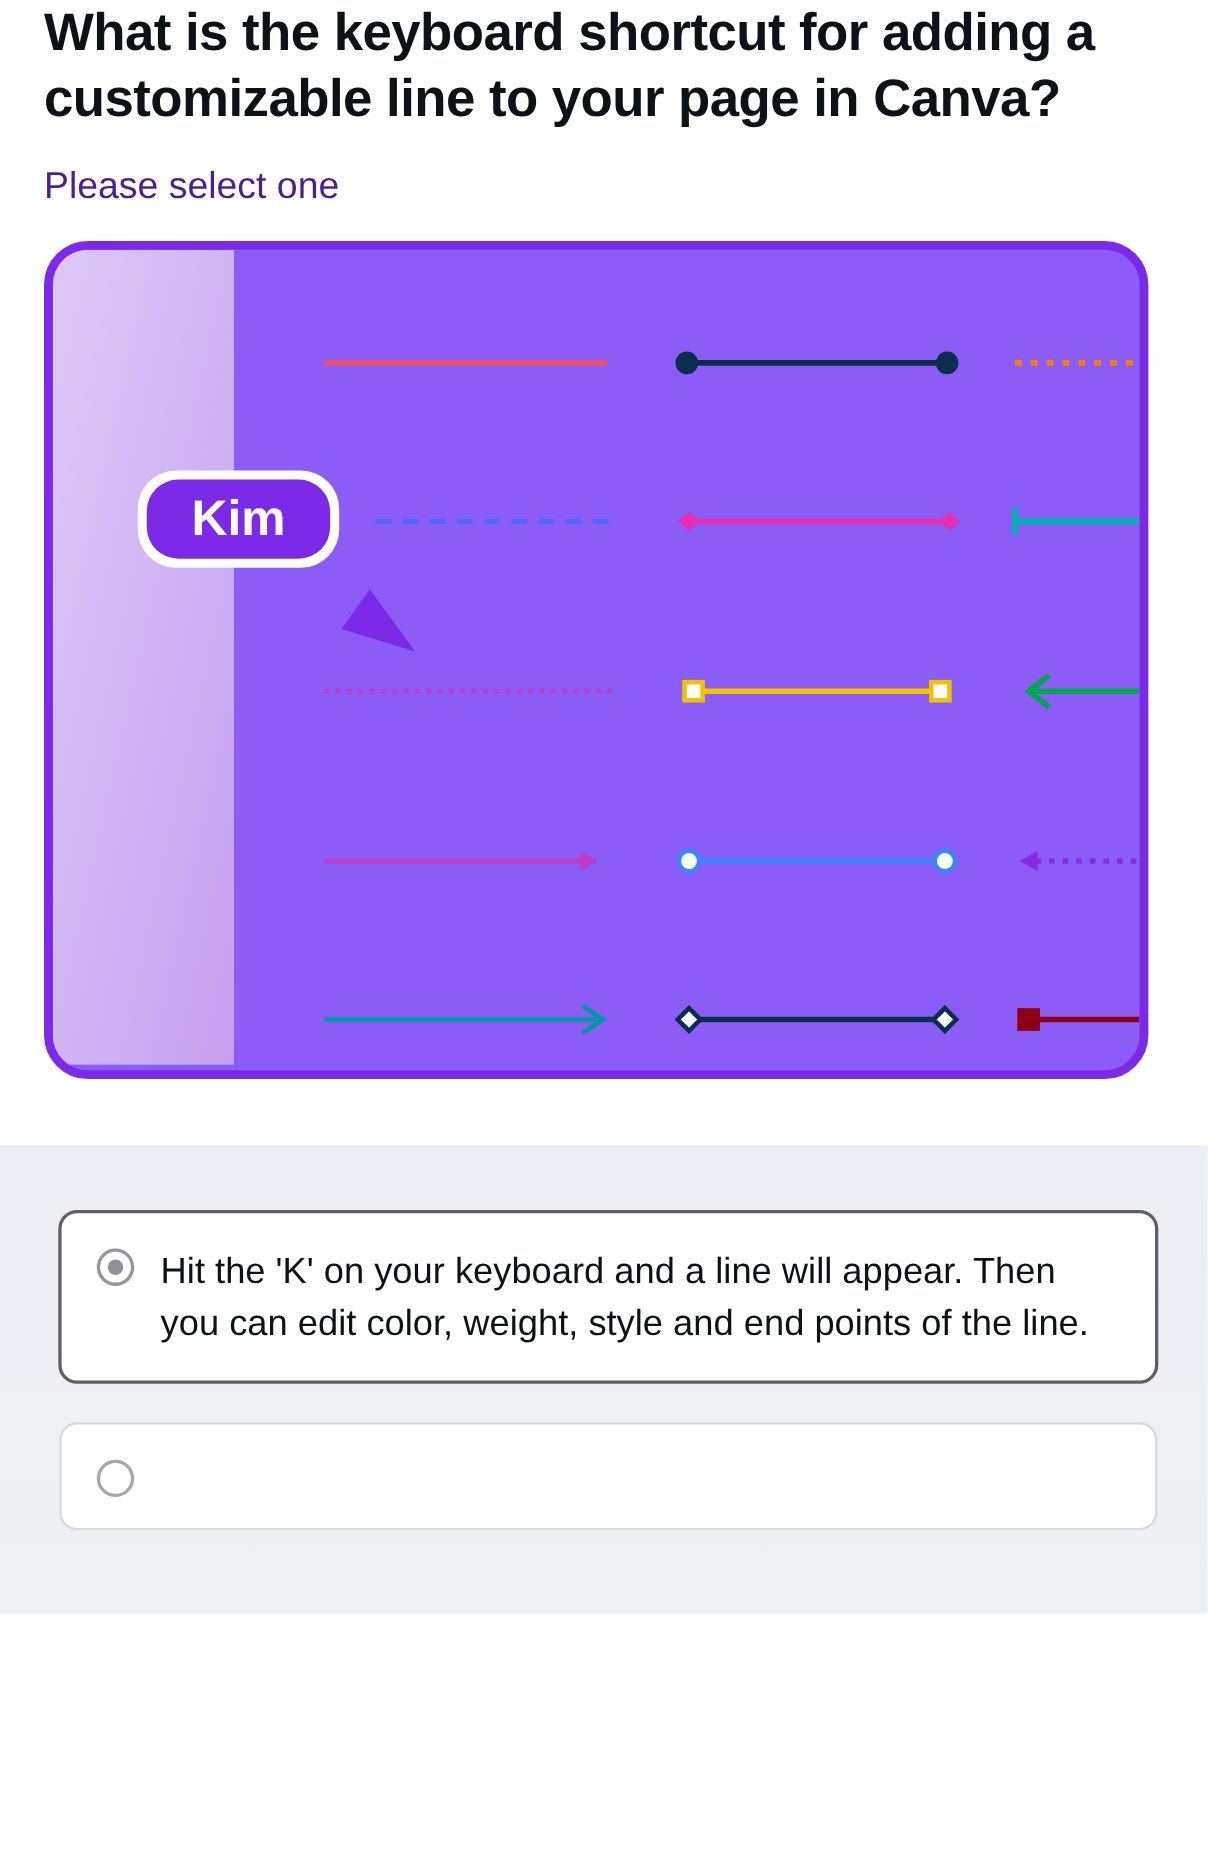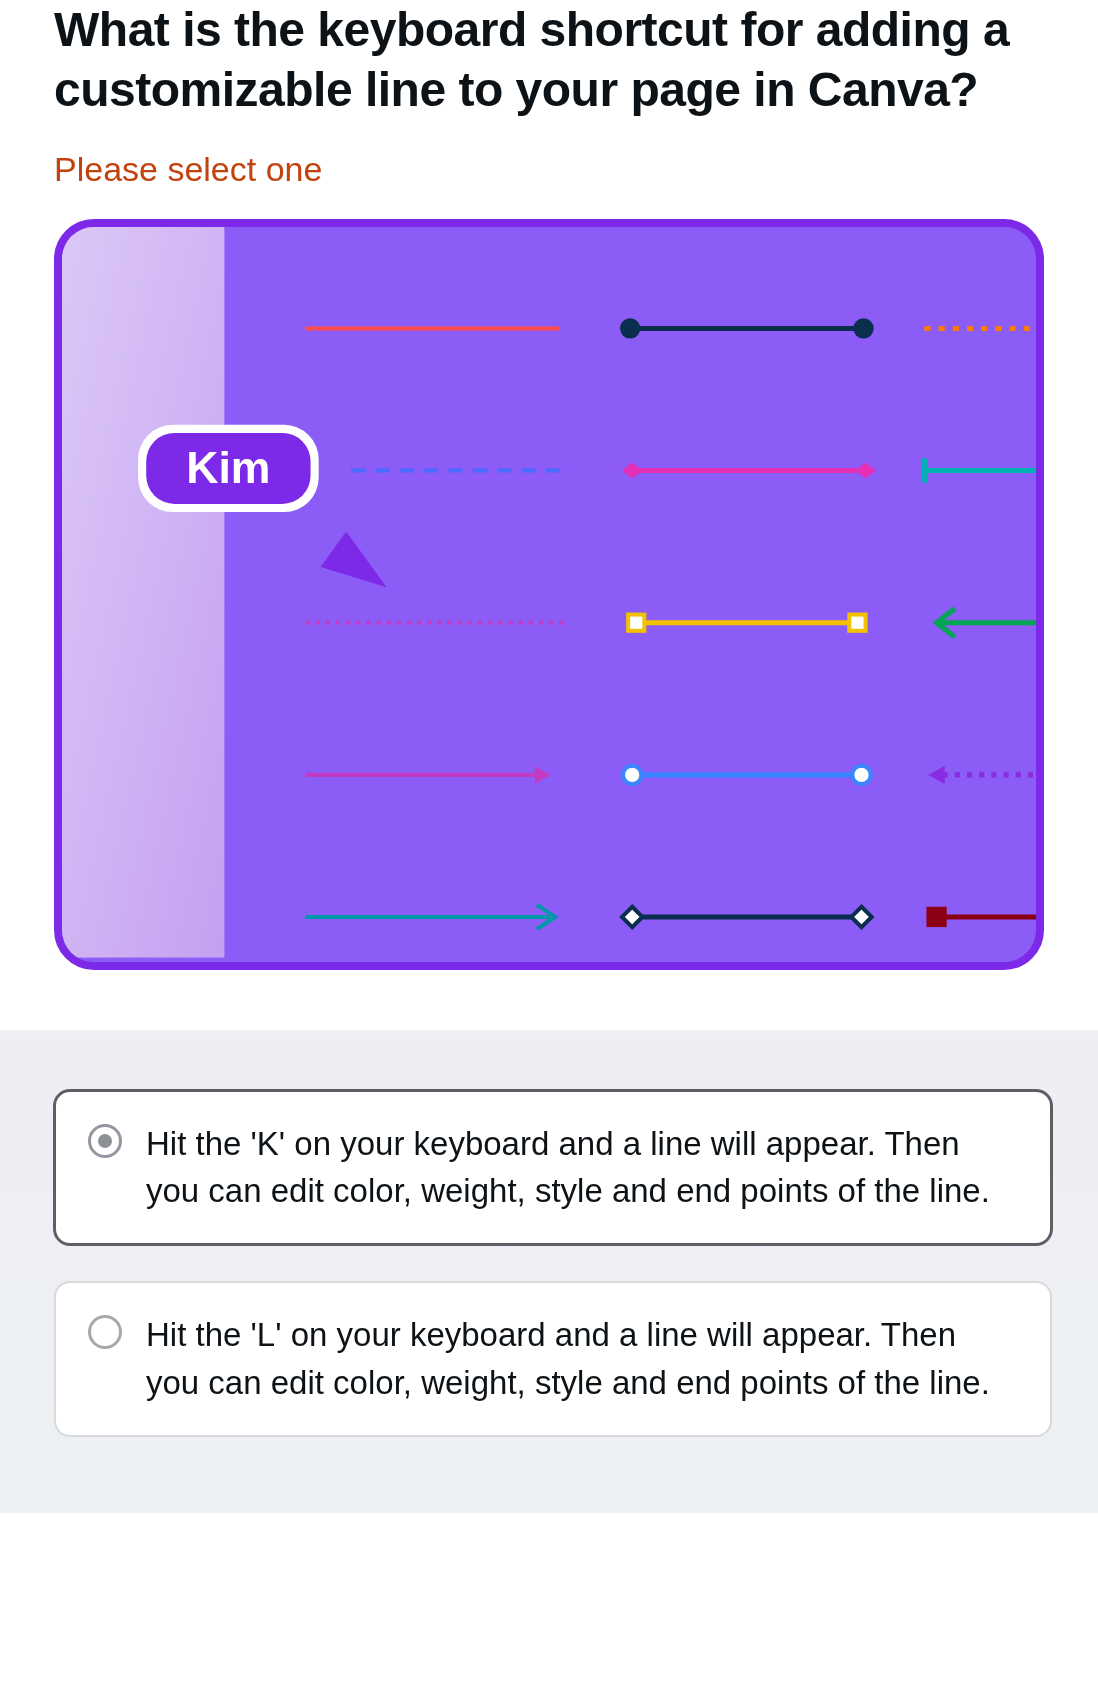--- a/index.html
+++ b/index.html
@@ -1,20 +1,20 @@
 <!DOCTYPE html>
 <html><head>
 <meta charset="utf-8">
 <style>
   * { box-sizing: border-box; margin: 0; padding: 0; }
   html, body { width: 1098px; background: #fff; font-family: -apple-system, BlinkMacSystemFont, "Segoe UI", Helvetica, Arial, sans-serif; color: #0d1216; }
   .page { width: 1098px; }
-  .question-block { padding: 0 54px 60px 54px; }
+  .question-block { padding: 0 54px 60px 40px; }
   h1.question-title { font-size: 48px; font-weight: 800; line-height: 1.25; letter-spacing: -0.5px; margin-bottom: 30px; }
-  .instruction { font-size: 34px; font-weight: 400; color: #c2410c; margin-bottom: 30px; }
+  .instruction { font-size: 34px; font-weight: 400; color: #4c1d95; margin-bottom: 30px; }
   .illus-frame { width: 100%; border: 8px solid #7d2ae8; border-radius: 40px; overflow: hidden; background: #8b5cf6; position: relative; }
   .answers-block { background: linear-gradient(180deg, #eeeef5 0%, #edf1f3 100%); padding: 60px 46px 40px 54px; }
   .answer {
     display: flex; align-items: flex-start; gap: 24px;
     background: #fff; border: 2px solid #d7d9dd; border-radius: 16px;
     padding: 28px 32px; margin-bottom: 36px; cursor: pointer;
   }
   .answer.selected { border-color: #5f5f63; box-shadow: 0 0 0 1px #5f5f63; }
   .radio-outer {
     flex: 0 0 34px; width: 34px; height: 34px; border-radius: 50%;
@@ -119,17 +119,16 @@
     <div class="answer selected">
       <div class="radio-outer">
           <div class="radio-inner"></div>
         </div>
       <div class="answer-text">Hit the 'K' on your keyboard and a line will appear. Then you can edit color, weight, style and end points of the line.</div>
     </div>
     <div class="answer">
       <div class="radio-outer">
           <div class="radio-inner"></div>
         </div>
-      <div class="answer-text">Hit the 'L' on your keyboard and a line will appear. Then you can edit color, weight, style and end points of the line.</div>
     </div>
   </div>
 
 </div>
 
 </body></html>

